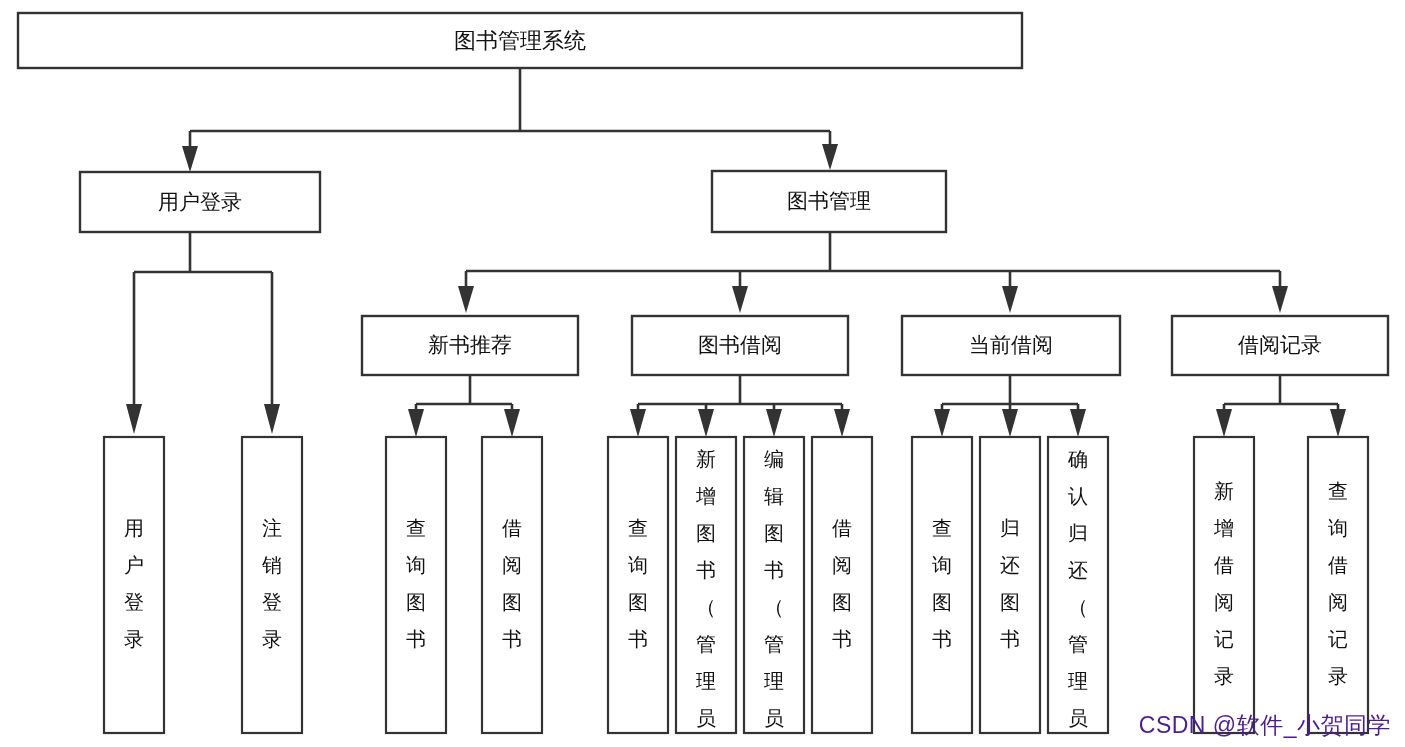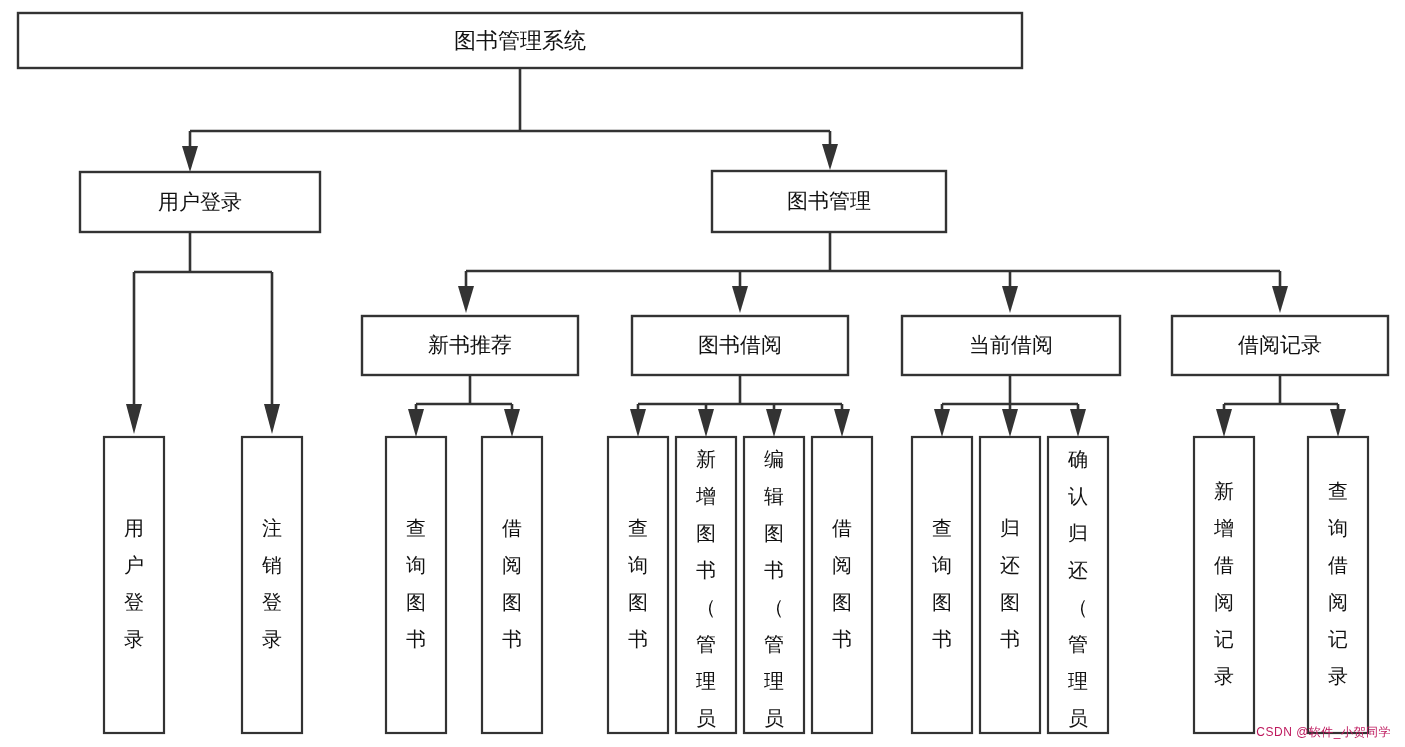--- a/index.html
+++ b/index.html
@@ -59,22 +59,22 @@
     font-family: "Liberation Sans", "DejaVu Sans", sans-serif;
     font-size: 20px;
     text-anchor: middle;
     dominant-baseline: middle;
   }
   .watermark {
     position: absolute;
     right: 14px;
     bottom: 6px;
     font-family: "Liberation Sans", "DejaVu Sans", sans-serif;
-    font-size: 12px;
-    color: #be185d;
+    font-size: 23px;
+    color: #4c1d95;
     letter-spacing: 0.5px;
     white-space: nowrap;
     user-select: none;
   }
 </style>
 </head>
 <body>
 
 <div id="diagram-root">
 

